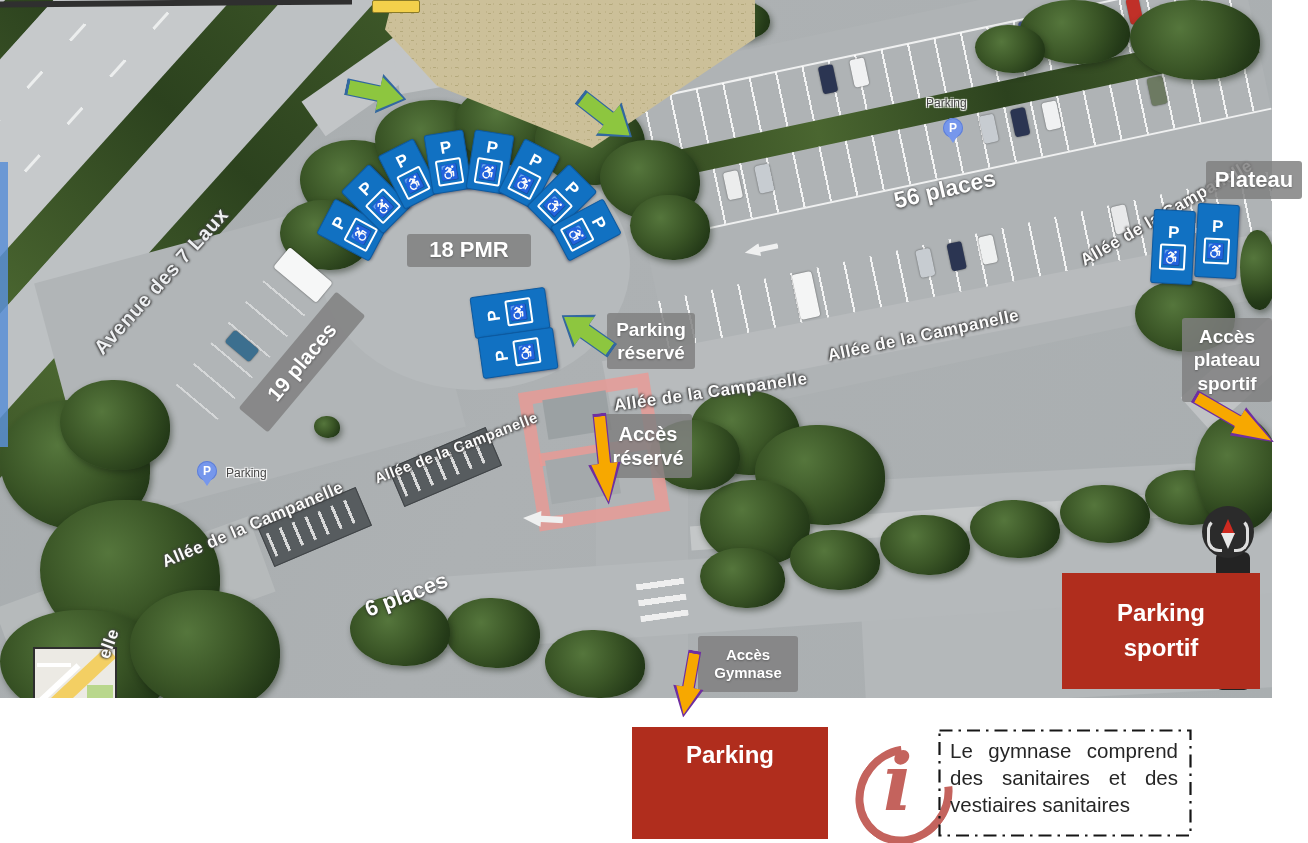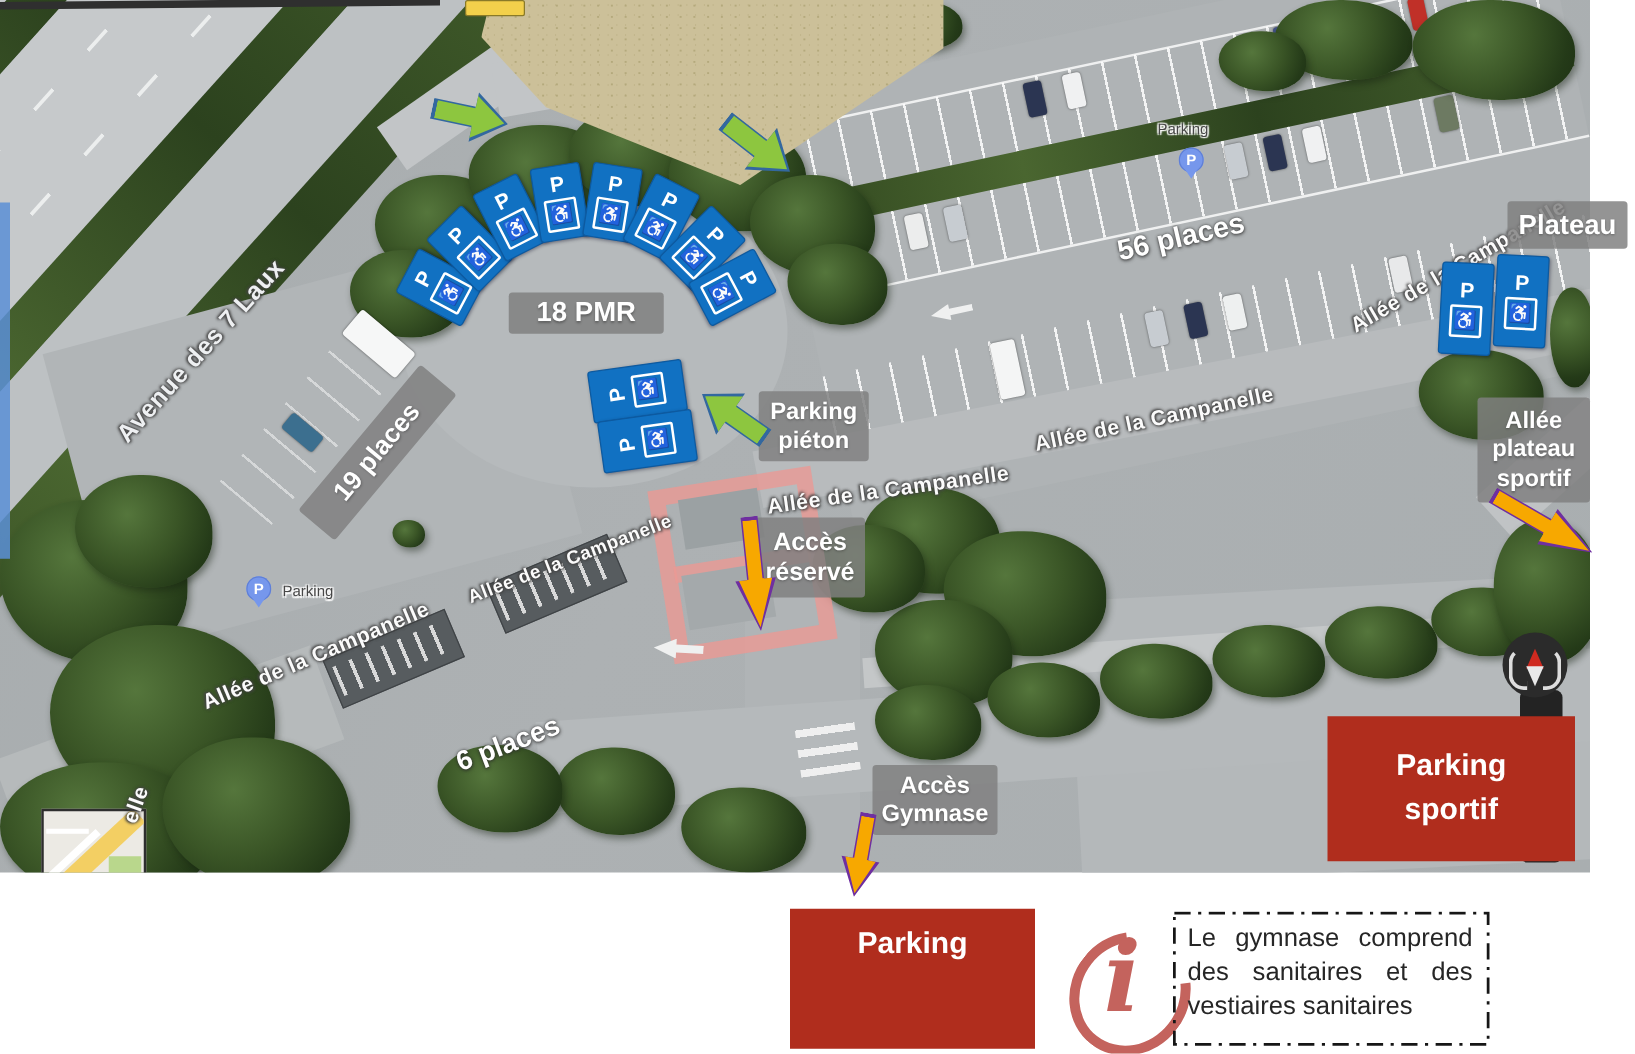--- a/index.html
+++ b/index.html
@@ -284,24 +284,24 @@
       <span class="sp">P</span>
       <i class="sw">♿</i>
     </div>
 
   <div class="banner cap" style="left:407px;top:234px;width:124px;height:33px;font-size:22px">18 PMR</div>
   <div class="banner cap" style="left:226px;top:343px;width:152px;height:38px;font-size:21px;transform:rotate(-50deg)">19 places</div>
   <div class="wtext cap" style="left:893px;top:176px;font-size:23px;transform:rotate(-13deg)">56 places</div>
   <div class="wtext cap" style="left:363px;top:582px;font-size:22px;transform:rotate(-21deg)">6 places</div>
 
   <div class="banner bn" style="left:1206px;top:161px;width:96px;height:38px;font-size:22px">Plateau</div>
-  <div class="banner bn" style="left:607px;top:313px;width:88px;height:56px;font-size:19px">Parking piéton</div>
+  <div class="banner bn" style="left:607px;top:313px;width:88px;height:56px;font-size:19px">Parking réservé</div>
   <div class="banner bn" style="left:604px;top:414px;width:88px;height:64px;font-size:20px">Accès réservé</div>
-  <div class="banner bn" style="left:1182px;top:318px;width:90px;height:84px;font-size:19px">Allée plateau sportif</div>
-  <div class="banner bn" style="left:698px;top:612px;width:100px;height:56px;font-size:19px">Accès Gymnase</div>
+  <div class="banner bn" style="left:1182px;top:318px;width:90px;height:84px;font-size:19px">Accès plateau sportif</div>
+  <div class="banner bn" style="left:698px;top:636px;width:100px;height:56px;font-size:15px">Accès Gymnase</div>
 
   <div class="ar gr arw" style="left:345px;top:72px;width:62px;height:42px;transform:rotate(12deg)">
       <i></i>
     </div>
   <div class="ar gr arw" style="left:573px;top:95px;width:66px;height:44px;transform:rotate(38deg)">
       <i></i>
     </div>
   <div class="ar gr arw" style="left:556px;top:312px;width:62px;height:42px;transform:rotate(-145deg)">
       <i></i>
     </div>

